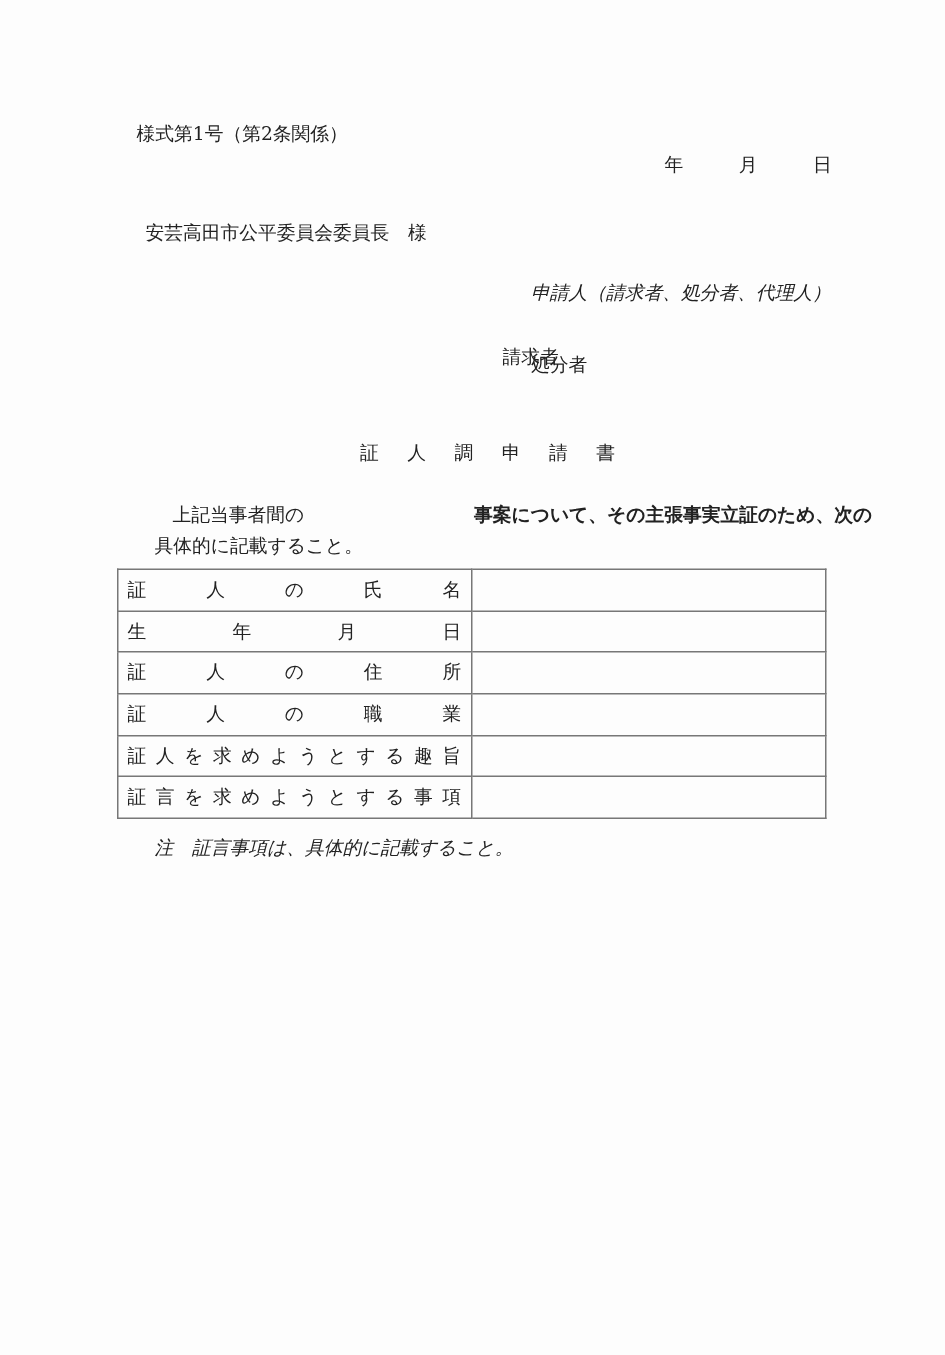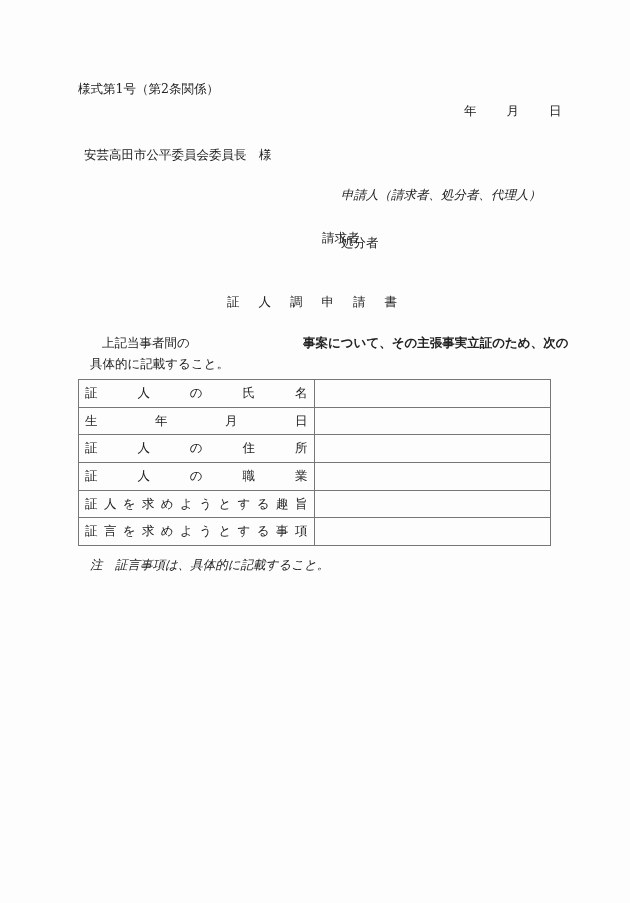--- a/index.html
+++ b/index.html
@@ -1,36 +1,36 @@
 <!DOCTYPE html>
 <html><head>
 <meta charset="utf-8">
 <style>
   html, body { margin: 0; padding: 0; }
   body {
     width: 630px; height: 903px; background: #fdfdfd; position: relative; overflow: hidden;
     font-family: "DejaVu Serif", "Liberation Serif", serif; color: #222; font-size: 12.5px;
   }
-  .abs { position: absolute; white-space: nowrap; line-height: 16px; }
+  .abs { position: absolute; white-space: nowrap; line-height: 16px; margin-left: 13px; }
   .spread { display: flex; justify-content: space-between; }
   table.form {
     position: absolute; left: 78px; top: 379px; width: 473px;
     border-collapse: collapse; border: 1px solid #777;
   }
   table.form td { border: 1px solid #777; height: 26.7px; padding: 0; }
   table.form td.label { width: 236px; padding: 0 6px; box-sizing: border-box; }
   table.form td.label .spread { width: 100%; }
   table.form td.value { width: 237px; }
 </style>
 </head>
 <body>
 
 <div class="abs" style="left:78px;top:81px;">様式第1号（第2条関係）</div>
 
-<div class="abs" style="left:464px;top:103px;">
+<div class="abs" style="left:430px;top:103px;font-family:Liberation Mono, monospace;">
   <span>年</span>
   <span style="display:inline-block;width:22px"></span>
   <span>月</span>
   <span style="display:inline-block;width:22px"></span>
   <span>日</span>
 </div>
 
 <div class="abs" style="left:84px;top:147px;">安芸高田市公平委員会委員長　様</div>
 
 <div class="abs" style="left:341px;top:187px;font-style:italic;">申請人（請求者、処分者、代理人）</div>

